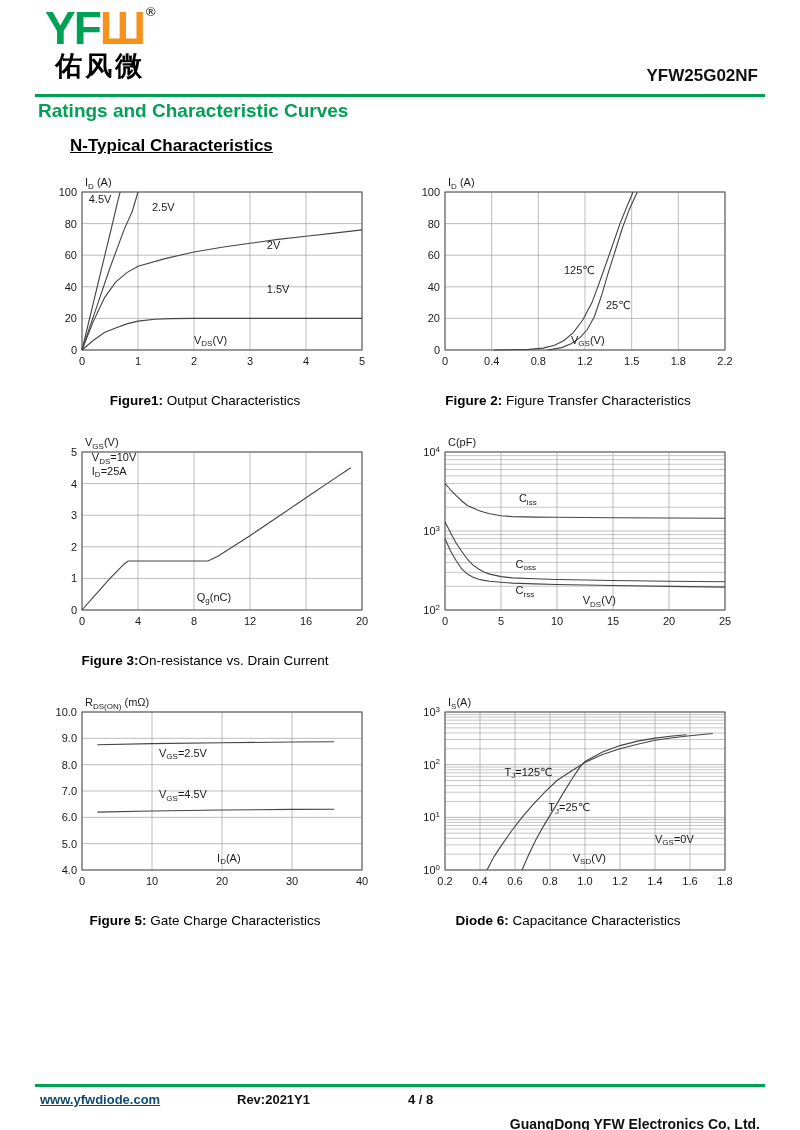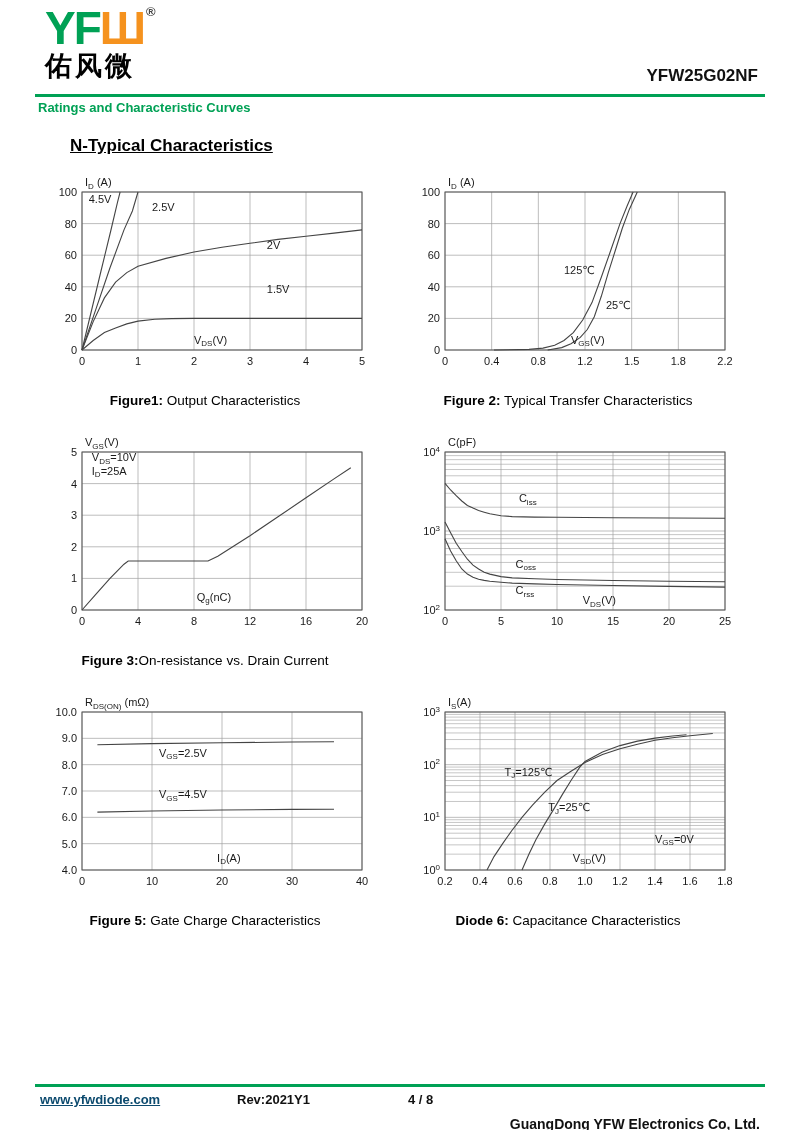--- a/index.html
+++ b/index.html
@@ -1,28 +1,28 @@
 <!DOCTYPE html>
 <html><head>
 <meta charset="utf-8">
 <style>
   * { margin:0; padding:0; box-sizing:border-box; }
   body { background:#e8e8e8; font-family:"Liberation Sans","DejaVu Sans",sans-serif; }
   .page { position:relative; width:800px; height:1130px; background:#ffffff; margin:0 auto; overflow:hidden; color:#111; }
 
   
-  .logo { position:absolute; left:45px; top:4px; }
+  .logo { position:absolute; left:45px; top:4px;text-align:center; }
   .logo-main { font-size:46px; font-weight:bold; line-height:1.05; letter-spacing:-2px; }
   .logo-green { color:#00A155; }
   .logo-orange { color:#F5921E; }
   .logo-reg { font-size:13px; vertical-align:28px; color:#444; letter-spacing:0; margin-left:2px; font-weight:bold; }
   .logo-cn { font-size:27px; font-weight:bold; letter-spacing:3px; color:#000; line-height:1.1; }
   .part-number { position:absolute; right:42px; top:66px; font-size:17px; font-weight:bold; }
   .rule-top { position:absolute; left:35px; right:35px; top:94px; height:3px; background:#00A155; }
-  .subtitle { position:absolute; left:38px; top:100px; font-size:13px; font-weight:bold; color:#00A155; }
+  .subtitle { position:absolute; left:38px; top:100px; font-size:19px; font-weight:bold; color:#00A155; }
   .section-title { position:absolute; left:70px; top:136px; font-size:17px; font-weight:bold; color:#000;text-decoration:underline; }
 
   
   .figures { position:absolute; left:40px; top:172px; display:grid; grid-template-columns:363px 363px; grid-auto-rows:260px; }
   .figure { width:363px; }
   .chart { display:block; }
   .caption { width:330px; text-align:center; font-size:13.5px; margin-top:13px; color:#000; }
   .caption b { font-weight:bold; }
 
   
@@ -117,21 +117,21 @@
           <text x="37" y="150.4" font-size="11" text-anchor="end" fill="#1a1a1a"><tspan dy="0">20</tspan></text>
           <text x="37" y="118.8" font-size="11" text-anchor="end" fill="#1a1a1a"><tspan dy="0">40</tspan></text>
           <text x="37" y="87.2" font-size="11" text-anchor="end" fill="#1a1a1a"><tspan dy="0">60</tspan></text>
           <text x="37" y="55.599999999999994" font-size="11" text-anchor="end" fill="#1a1a1a"><tspan dy="0">80</tspan></text>
           <text x="37" y="24" font-size="11" text-anchor="end" fill="#1a1a1a"><tspan dy="0">100</tspan></text>
           <text x="45" y="14" font-size="11" text-anchor="start" fill="#1a1a1a"><tspan dy="0">I</tspan><tspan dy="2.5" font-size="8">D</tspan><tspan dy="-2.5"> (A)</tspan></text>
           <text x="161" y="102.16" font-size="11" text-anchor="start" fill="#1a1a1a"><tspan dy="0">125℃</tspan></text>
           <text x="203.00000000000003" y="136.92000000000002" font-size="11" text-anchor="start" fill="#1a1a1a"><tspan dy="0">25℃</tspan></text>
           <text x="168" y="171.68" font-size="11" text-anchor="start" fill="#1a1a1a"><tspan dy="0">V</tspan><tspan dy="2.5" font-size="8">GS</tspan><tspan dy="-2.5">(V)</tspan></text>
         </svg>
-      <div class="caption"><b>Figure 2:</b><span> Typical Transfer Characteristics</span></div>
+      <div class="caption"><b>Figure 2:</b><span> Figure Transfer Characteristics</span></div>
     </div>
     <div class="figure">
       <svg class="chart" width="330" height="208">
           <line x1="42" y1="20" x2="42" y2="178" stroke="#a0a0a0" stroke-width="0.7"></line>
           <line x1="98" y1="20" x2="98" y2="178" stroke="#a0a0a0" stroke-width="0.7"></line>
           <line x1="154" y1="20" x2="154" y2="178" stroke="#a0a0a0" stroke-width="0.7"></line>
           <line x1="210" y1="20" x2="210" y2="178" stroke="#a0a0a0" stroke-width="0.7"></line>
           <line x1="266" y1="20" x2="266" y2="178" stroke="#a0a0a0" stroke-width="0.7"></line>
           <line x1="322" y1="20" x2="322" y2="178" stroke="#a0a0a0" stroke-width="0.7"></line>
           <line x1="42" y1="178" x2="322" y2="178" stroke="#a0a0a0" stroke-width="0.7"></line>

